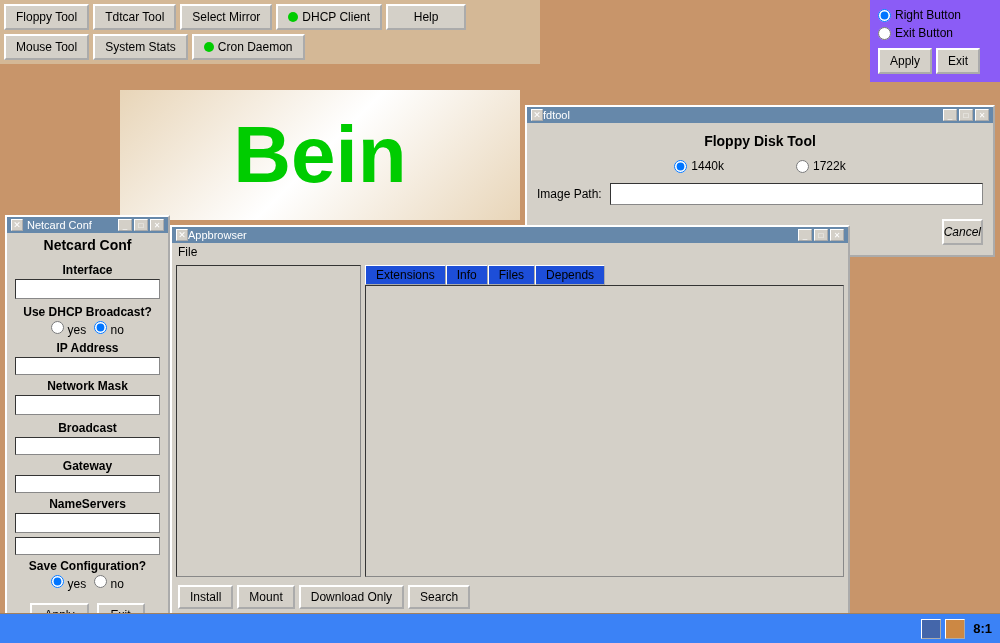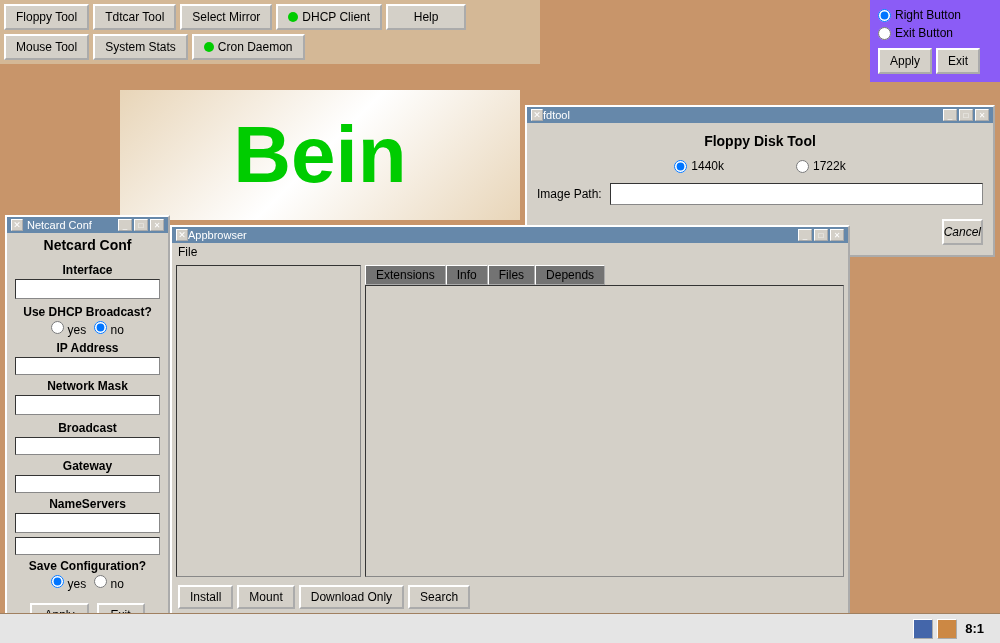--- a/index.html
+++ b/index.html
@@ -302,21 +302,21 @@
       flex: 1;
       margin: 4px 4px 4px 0;
       display: flex;
       flex-direction: column;
     }
     .tabs-row {
       display: flex;
       background: #d4d0c8;
     }
     .tab-btn {
-      background: #737373;
+      background: #1d4ed8;
       border: 1px outset #ffffff;
       padding: 2px 10px;
       font-size: 12px;
       cursor: pointer;
     }
     .appbrowser-content {
       flex: 1;
       background: #d4d0c8;
       border: 1px inset #888;
     }
@@ -334,25 +334,25 @@
       cursor: pointer;
     }
 
     
     .taskbar {
       position: absolute;
       bottom: 0;
       left: 0;
       width: 1000px;
       height: 30px;
-      background: #e5e5e5;
+      background: #3b82f6;
       display: flex;
       align-items: center;
       justify-content: flex-end;
-      padding-right: 16px;
+      padding-right: 8px;
       border-top: 1px solid #a08060;
     }
     .taskbar-time {
       font-size: 13px;
       font-weight: bold;
       color: #000;
     }
     .taskbar-icons {
       display: flex;
       gap: 4px;

